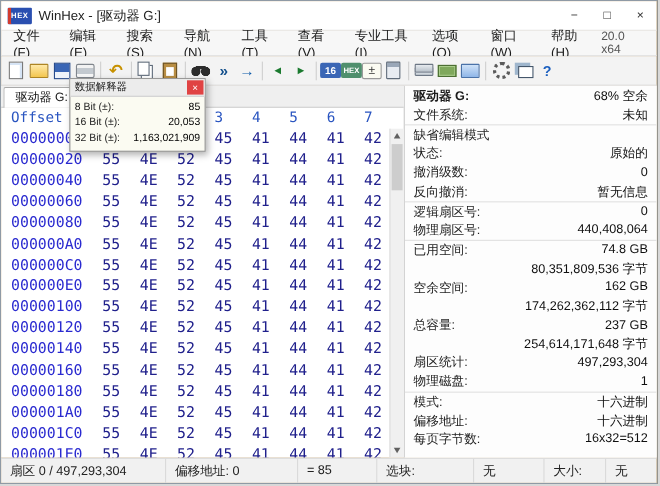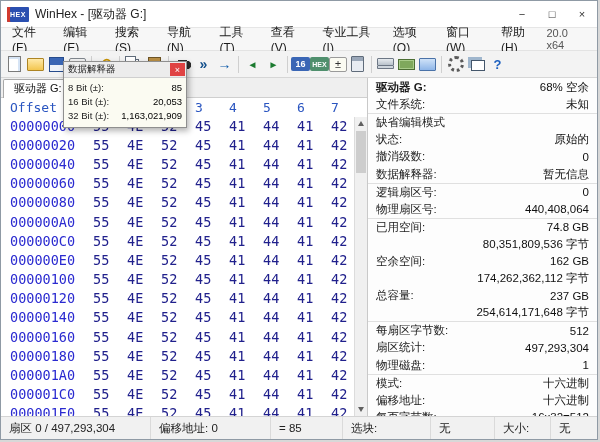--- a/index.html
+++ b/index.html
@@ -76,21 +76,21 @@
   .prow.strong .plabel{font-weight:bold;}
   .plabel{white-space:nowrap;}
   .pvalue{white-space:nowrap;text-align:right;color:#101010;}
 
   
   .status-bar{height:22px;background:#f1f1f1;border-top:1px solid #d4d4d4;display:flex;align-items:stretch;font-size:11.5px;color:#222;flex:0 0 auto;}
   .sb-seg{display:flex;align-items:center;padding:0 8px;border-right:1px solid #dadada;white-space:nowrap;box-sizing:border-box;}
   .sb-0{width:150px;}.sb-1{width:120px;}.sb-2{width:72px;}.sb-3{width:88px;}.sb-4{width:64px;}.sb-5{width:56px;}.sb-6{flex:1;border-right:none;}
 
   
-  .interpreter{position:absolute;left:62px;top:60px;width:122px;background:#fbfbf2;border:1px solid #8f8f8f;box-shadow:2px 3px 6px rgba(0,0,0,.3);z-index:50;}
+  .interpreter{position:absolute;left:62px;top:70px;width:122px;background:#fbfbf2;border:1px solid #8f8f8f;box-shadow:2px 3px 6px rgba(0,0,0,.3);z-index:50;}
   .di-titlebar{height:15px;background:#ececec;border-bottom:1px solid #cfcfcf;display:flex;align-items:center;padding-left:4px;}
   .di-title{font-size:9.5px;color:#222;flex:1;}
   .di-close{width:15px;height:13px;background:#e04343;color:#fff;font-size:9px;display:flex;align-items:center;justify-content:center;margin-right:1px;}
   .di-body{padding:3px 4px 4px 4px;}
   .di-row{display:flex;justify-content:space-between;font-size:9.5px;line-height:14px;white-space:nowrap;}
   .di-label{color:#222;}
   .di-value{color:#000;margin-left:4px;}
 </style>
 </head>
 <body>
@@ -378,21 +378,21 @@
         </div>
         <div class="prow" data-name="panel-row">
           <span class="plabel" data-name="panel-label">状态:</span>
           <span class="pvalue" data-name="panel-value">原始的</span>
         </div>
         <div class="prow" data-name="panel-row">
           <span class="plabel" data-name="panel-label">撤消级数:</span>
           <span class="pvalue" data-name="panel-value">0</span>
         </div>
         <div class="prow" data-name="panel-row">
-          <span class="plabel" data-name="panel-label">数据解释器:</span>
+          <span class="plabel" data-name="panel-label">反向撤消:</span>
           <span class="pvalue" data-name="panel-value">暂无信息</span>
         </div>
         <div class="prow sep" data-name="panel-row">
           <span class="plabel" data-name="panel-label">逻辑扇区号:</span>
           <span class="pvalue" data-name="panel-value">0</span>
         </div>
         <div class="prow" data-name="panel-row">
           <span class="plabel" data-name="panel-label">物理扇区号:</span>
           <span class="pvalue" data-name="panel-value">440,408,064</span>
         </div>
@@ -412,24 +412,20 @@
           <span class="plabel" data-name="panel-label"></span>
           <span class="pvalue" data-name="panel-value">174,262,362,112 字节</span>
         </div>
         <div class="prow" data-name="panel-row">
           <span class="plabel" data-name="panel-label">总容量:</span>
           <span class="pvalue" data-name="panel-value">237 GB</span>
         </div>
         <div class="prow" data-name="panel-row">
           <span class="plabel" data-name="panel-label"></span>
           <span class="pvalue" data-name="panel-value">254,614,171,648 字节</span>
-        </div>
-        <div class="prow sep" data-name="panel-row">
-          <span class="plabel" data-name="panel-label">每扇区字节数:</span>
-          <span class="pvalue" data-name="panel-value">512</span>
         </div>
         <div class="prow" data-name="panel-row">
           <span class="plabel" data-name="panel-label">扇区统计:</span>
           <span class="pvalue" data-name="panel-value">497,293,304</span>
         </div>
         <div class="prow" data-name="panel-row">
           <span class="plabel" data-name="panel-label">物理磁盘:</span>
           <span class="pvalue" data-name="panel-value">1</span>
         </div>
         <div class="prow sep" data-name="panel-row">

